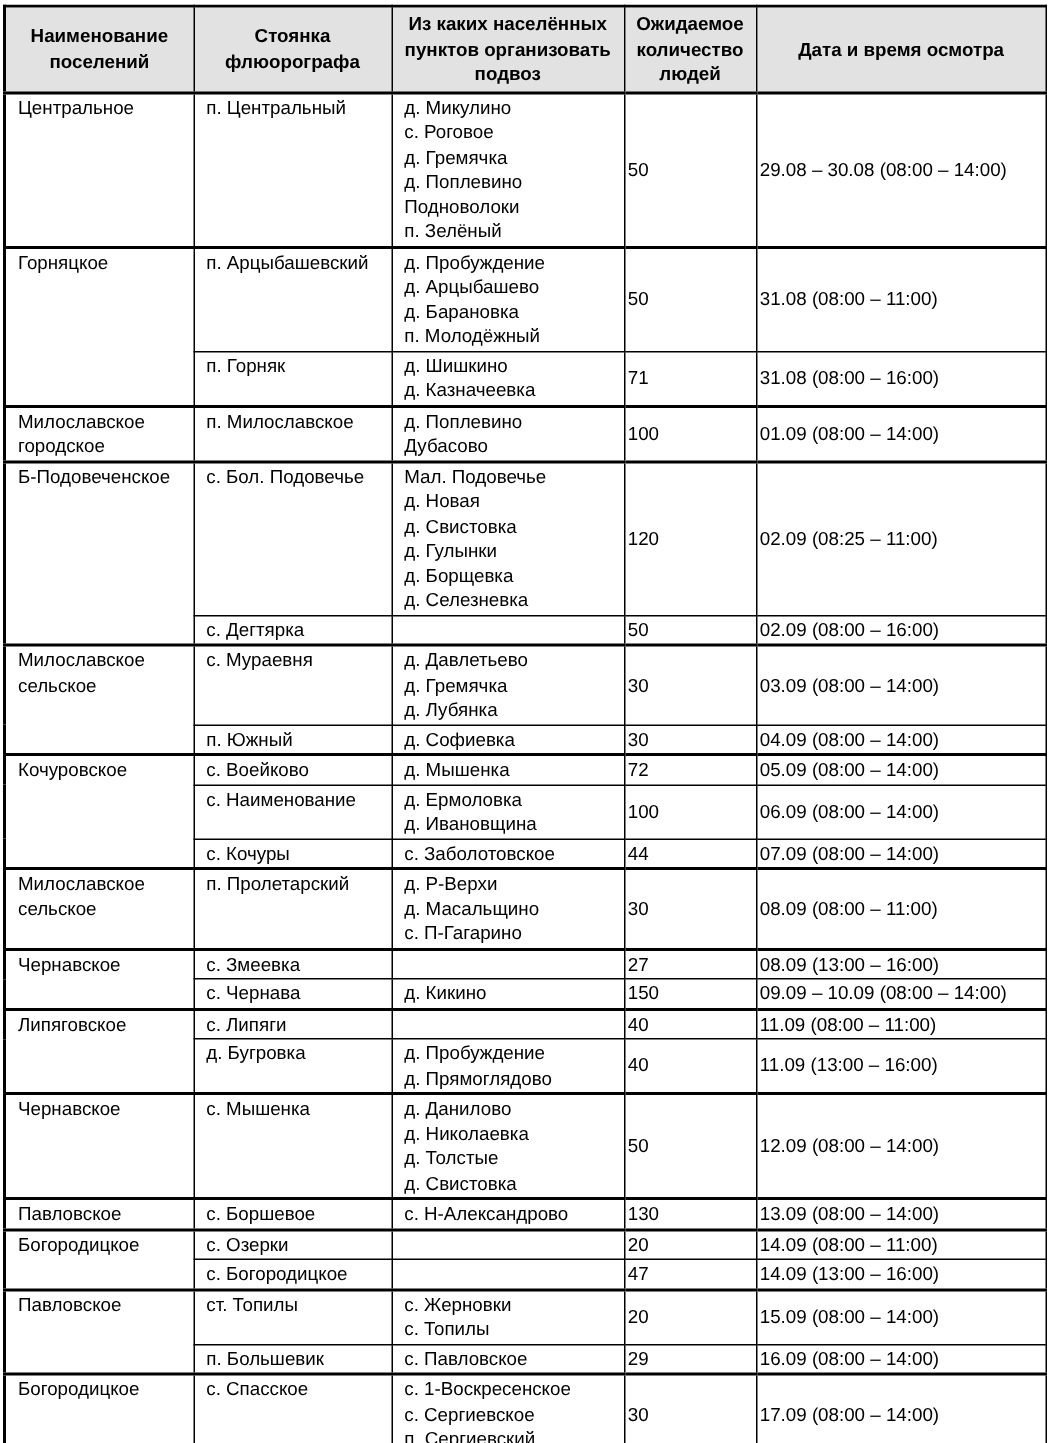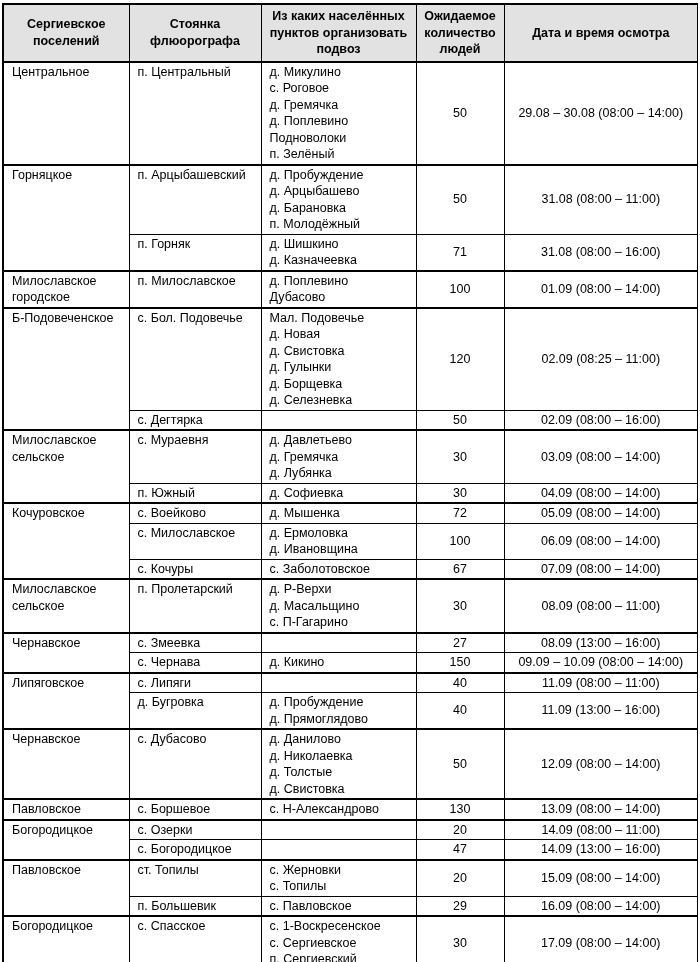--- a/index.html
+++ b/index.html
@@ -33,42 +33,42 @@
     font-weight:bold;
     text-align:center;
     vertical-align:middle;
     padding:3px 2px;
     border-bottom:2px solid var(--border-color);
   }
   tbody tr.group-start > td{
     border-top:2px solid var(--border-color);
   }
   td.cell-count, td.cell-datetime{
-    text-align:center;
+    text-align:left;
     vertical-align:middle;
     padding:1px 2px;
   }
   td.cell-settlement, td.cell-station, td.cell-villages{
     vertical-align:top;
   }
 </style>
 </head>
 <body>
 
 <table data-name="schedule-table" id="schedule-table">
   <colgroup>
     <col style="width:126px">
     <col style="width:132px">
     <col style="width:155px">
     <col style="width:88px">
     <col style="width:194px">
   </colgroup>
   <thead data-name="table-header">
       <tr data-name="header-row">
-        <th data-name="header-cell-1">Сергиевское поселений</th>
+        <th data-name="header-cell-1">Наименование поселений</th>
         <th data-name="header-cell-2">Стоянка флюорографа</th>
         <th data-name="header-cell-3">Из каких населённых пунктов организовать подвоз</th>
         <th data-name="header-cell-4">Ожидаемое количество людей</th>
         <th data-name="header-cell-5">Дата и время осмотра</th>
       </tr>
     </thead>
   <tbody data-name="table-body">
       <tr data-name="table-row" class="group-start">
         <td data-name="settlement-cell" class="cell-settlement" rowspan="1">Центральное</td>
         <td data-name="station-cell" class="cell-station">п. Центральный</td>
@@ -156,34 +156,34 @@
       <tr data-name="table-row" class="group-start">
         <td data-name="settlement-cell" class="cell-settlement" rowspan="3">Кочуровское</td>
         <td data-name="station-cell" class="cell-station">с. Воейково</td>
         <td data-name="villages-cell" class="cell-villages">
           <div data-name="village-line">д. Мышенка</div>
         </td>
         <td data-name="count-cell" class="cell-count">72</td>
         <td data-name="datetime-cell" class="cell-datetime">05.09 (08:00 – 14:00)</td>
       </tr>
       <tr data-name="table-row">
-        <td data-name="station-cell" class="cell-station">с. Милославское</td>
+        <td data-name="station-cell" class="cell-station">с. Наименование</td>
         <td data-name="villages-cell" class="cell-villages">
           <div data-name="village-line">д. Ермоловка</div>
           <div data-name="village-line">д. Ивановщина</div>
         </td>
         <td data-name="count-cell" class="cell-count">100</td>
         <td data-name="datetime-cell" class="cell-datetime">06.09 (08:00 – 14:00)</td>
       </tr>
       <tr data-name="table-row">
         <td data-name="station-cell" class="cell-station">с. Кочуры</td>
         <td data-name="villages-cell" class="cell-villages">
           <div data-name="village-line">с. Заболотовское</div>
         </td>
-        <td data-name="count-cell" class="cell-count">67</td>
+        <td data-name="count-cell" class="cell-count">44</td>
         <td data-name="datetime-cell" class="cell-datetime">07.09 (08:00 – 14:00)</td>
       </tr>
       <tr data-name="table-row" class="group-start">
         <td data-name="settlement-cell" class="cell-settlement" rowspan="1">Милославское сельское</td>
         <td data-name="station-cell" class="cell-station">п. Пролетарский</td>
         <td data-name="villages-cell" class="cell-villages">
           <div data-name="village-line">д. Р-Верхи</div>
           <div data-name="village-line">д. Масальщино</div>
           <div data-name="village-line">с. П-Гагарино</div>
         </td>
@@ -216,21 +216,21 @@
         <td data-name="station-cell" class="cell-station">д. Бугровка</td>
         <td data-name="villages-cell" class="cell-villages">
           <div data-name="village-line">д. Пробуждение</div>
           <div data-name="village-line">д. Прямоглядово</div>
         </td>
         <td data-name="count-cell" class="cell-count">40</td>
         <td data-name="datetime-cell" class="cell-datetime">11.09 (13:00 – 16:00)</td>
       </tr>
       <tr data-name="table-row" class="group-start">
         <td data-name="settlement-cell" class="cell-settlement" rowspan="1">Чернавское</td>
-        <td data-name="station-cell" class="cell-station">с. Дубасово</td>
+        <td data-name="station-cell" class="cell-station">с. Мышенка</td>
         <td data-name="villages-cell" class="cell-villages">
           <div data-name="village-line">д. Данилово</div>
           <div data-name="village-line">д. Николаевка</div>
           <div data-name="village-line">д. Толстые</div>
           <div data-name="village-line">д. Свистовка</div>
         </td>
         <td data-name="count-cell" class="cell-count">50</td>
         <td data-name="datetime-cell" class="cell-datetime">12.09 (08:00 – 14:00)</td>
       </tr>
       <tr data-name="table-row" class="group-start">

